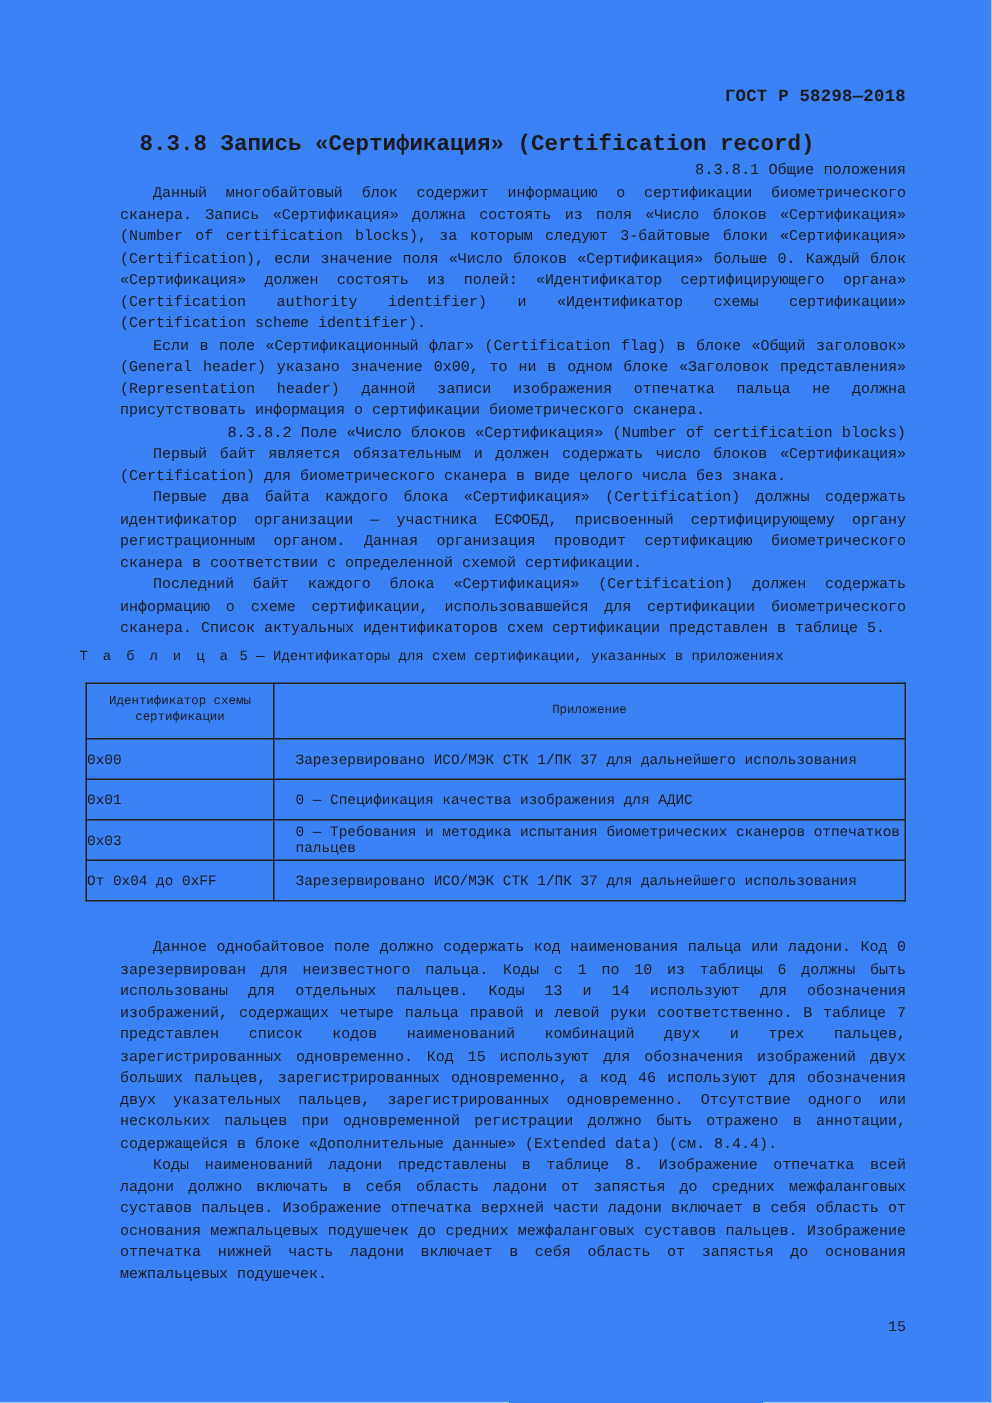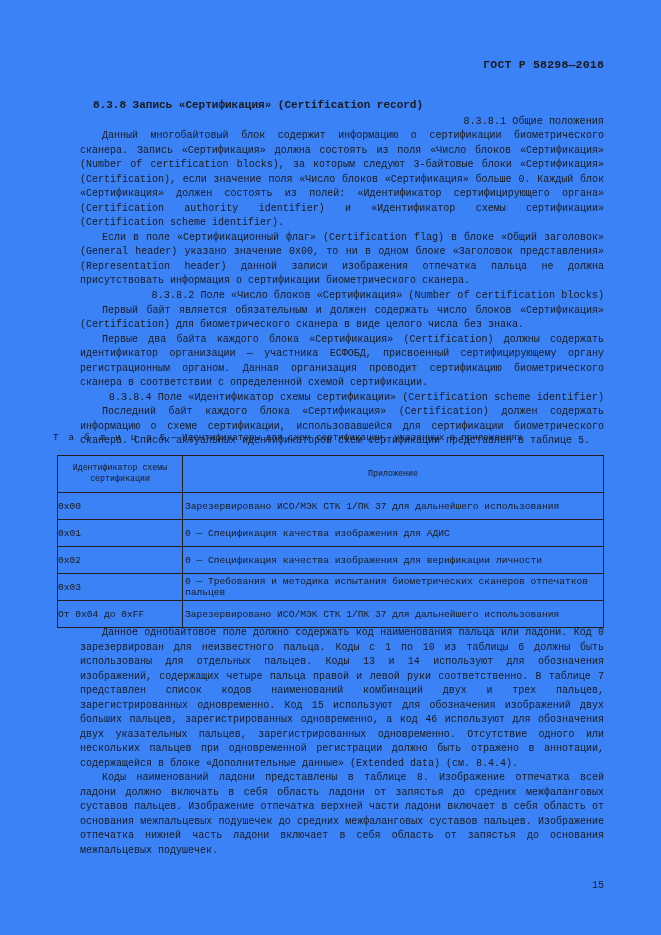--- a/index.html
+++ b/index.html
@@ -25,23 +25,23 @@
     letter-spacing: 0.2px;
     white-space: nowrap;
   }
   .content {
     position: absolute;
     left: 80px;
     top: 86px;
     width: 524px;
   }
   .h-sub {
-    font-size: 11px;
+    font-size: 15px;
     font-weight: bold;
-    margin: 12px 0 1px 13px;
+    margin: 0 0 1px 13px;
     line-height: 1.42;
   }
   .clause {
     font-size: 10.2px;
     margin: 0 0 0 13px;
     line-height: 1.45;
     text-align: right;
   }
   .para {
     font-size: 10px;
@@ -88,21 +88,21 @@
   table.ident-table th.col-a { width: 124px; }
   table.ident-table td.cell-id {
     width: 124px;
     text-align: left;
     font-size: 9.6px;
     height: 26px;
   }
   table.ident-table td.cell-desc {
     font-size: 9.6px;
     height: 26px;
-    padding-left: 2px;
+    padding-left: 14px;
     text-align: left;
   }
 
   .page-number {
     position: absolute;
     right: 57px;
     bottom: 44px;
     font-size: 10px;
   }
 </style>
@@ -118,21 +118,20 @@
     <div class="h-sub">8.3.8 Запись «Сертификация» (Certification record)</div>
     <div class="clause">8.3.8.1 Общие положения</div>
     <p class="para">Данный многобайтовый блок содержит информацию о сертификации биометрического сканера. Запись «Сертификация» должна состоять из поля «Число блоков «Сертификация» (Number of certification blocks), за которым следуют 3-байтовые блоки «Сертификация» (Certification), если значение поля «Число блоков «Сертификация» больше 0. Каждый блок «Сертификация» должен состоять из полей: «Идентификатор сертифицирующего органа» (Certification authority identifier) и «Идентификатор схемы сертификации» (Certification scheme identifier).</p>
     <p class="para">Если в поле «Сертификационный флаг» (Certification flag) в блоке «Общий заголовок» (General header) указано значение 0x00, то ни в одном блоке «Заголовок представления» (Representation header) данной записи изображения отпечатка пальца не должна присутствовать информация о сертификации биометрического сканера.</p>
 
     <div class="clause">8.3.8.2 Поле «Число блоков «Сертификация» (Number of certification blocks)</div>
     <p class="para">Первый байт является обязательным и должен содержать число блоков «Сертификация» (Certification) для биометрического сканера в виде целого числа без знака.</p>
 
     <p class="para">Первые два байта каждого блока «Сертификация» (Certification) должны содержать идентификатор организации — участника ЕСФОБД, присвоенный сертифицирующему органу регистрационным органом. Данная организация проводит сертификацию биометрического сканера в соответствии с определенной схемой сертификации.</p>
 
-    <div class="clause">8.3.8.4 Поле «Идентификатор схемы сертификации» (Certification scheme identifier)</div>
     <p class="para">Последний байт каждого блока «Сертификация» (Certification) должен содержать информацию о схеме сертификации, использовавшейся для сертификации биометрического сканера. Список актуальных идентификаторов схем сертификации представлен в таблице 5.</p>
 
   </div>
 
   <div class="table-caption">
     <span class="tword">Т а б л и ц а</span>
     <span>5 — Идентификаторы для схем сертификации, указанных в приложениях</span>
   </div>
 
   <table class="ident-table">
@@ -145,24 +144,20 @@
     <tbody>
       <tr>
         <td class="cell-id">0x00</td>
         <td class="cell-desc">Зарезервировано ИСО/МЭК СТК 1/ПК 37 для дальнейшего использования</td>
       </tr>
       <tr>
         <td class="cell-id">0x01</td>
         <td class="cell-desc">0 — Спецификация качества изображения для АДИС</td>
       </tr>
       <tr>
-        <td class="cell-id">0x02</td>
-        <td class="cell-desc">0 — Спецификация качества изображения для верификации личности</td>
-      </tr>
-      <tr>
         <td class="cell-id">0x03</td>
         <td class="cell-desc">0 — Требования и методика испытания биометрических сканеров отпечатков пальцев</td>
       </tr>
       <tr>
         <td class="cell-id">От 0x04 до 0xFF</td>
         <td class="cell-desc">Зарезервировано ИСО/МЭК СТК 1/ПК 37 для дальнейшего использования</td>
       </tr>
     </tbody>
   </table>
 

